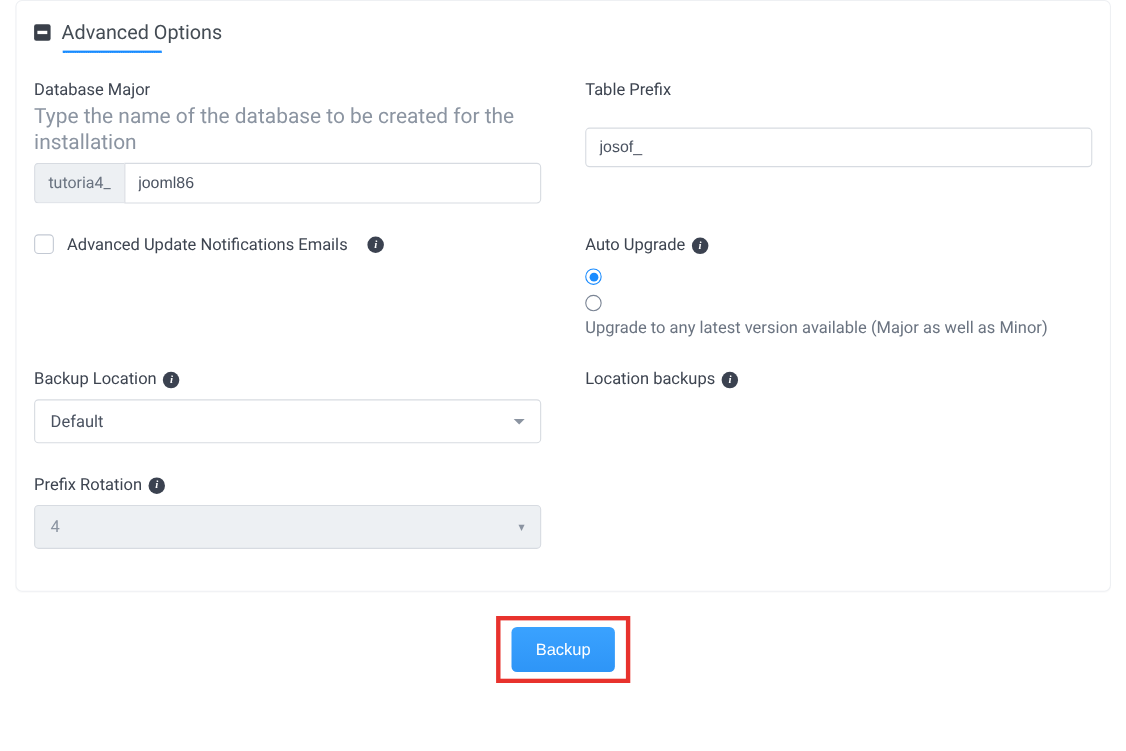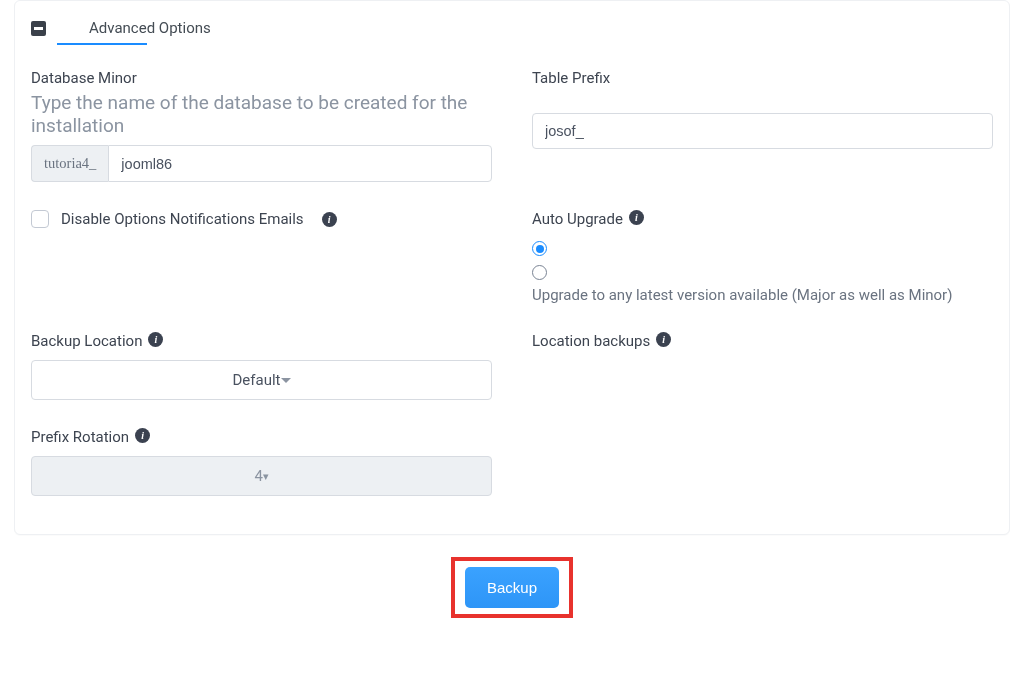--- a/index.html
+++ b/index.html
@@ -14,24 +14,23 @@
       background: #fff;
       border: 1px solid #eef0f3;
       border-radius: 6px;
       margin: 0 14px;
       padding: 18px 16px 28px 16px;
       box-shadow: 0 1px 1px rgba(0,0,0,0.02);
     }
     .section-header {
       display: flex;
       align-items: center;
-      font-size: 15px;
+      font-size: 18px;
       color: #444c54;
       margin-bottom: 2px;
-      gap: 33px;
     }
     .collapse-icon {
       width: 15px;
       height: 15px;
       background: #3a404a;
       border-radius: 2px;
       margin-right: 10px;
       display: inline-flex;
       align-items: center;
       justify-content: center;
@@ -72,21 +71,20 @@
       display: flex;
     }
     .input-prefix {
       background: #edf0f3;
       border: 1px solid #d7dbe1;
       border-right: none;
       border-radius: 4px 0 0 4px;
       padding: 9px 12px;
       font-size: 14.5px;
       color: #6a7380;
-      font-family: Liberation Serif, serif;
     }
     .text-input {
       border: 1px solid #d7dbe1;
       border-radius: 4px;
       padding: 9px 12px;
       font-size: 14.5px;
       color: #4a5260;
       width: 100%;
       outline: none;
     }
@@ -118,21 +116,21 @@
       justify-content: center;
       font-size: 10px;
       font-weight: bold;
       font-style: italic;
       font-family: Georgia, serif;
       margin-left: 6px;
       flex-shrink: 0;
     }
     .label-with-info {
       display: flex;
-      align-items: flex-start;
+      align-items: flex-end;
       font-size: 15px;
       color: #3d4450;
       margin-bottom: 10px;
     }
     .radio-group { font-size: 15px; color: #6a7380; }
     .radio-line {
       display: flex;
       align-items: flex-start;
       gap: 8px;
       margin-bottom: 6px;
@@ -157,21 +155,21 @@
       border-radius: 50%;
     }
     .select {
       border: 1px solid #d7dbe1;
       border-radius: 4px;
       padding: 10px 14px;
       font-size: 15px;
       color: #4a5260;
       display: flex;
       align-items: center;
-      justify-content: center;
+      justify-content: space-between;
       background: #fff;
     }
     .select.disabled {
       background: #edf0f3;
       color: #8b94a1;
     }
     .chevron {
       width: 0;
       height: 0;
       border-left: 5px solid transparent;
@@ -204,39 +202,39 @@
   <div class="section-header">
     <span class="collapse-icon">
         <span class="bar"></span>
       </span>
     <span>Advanced Options</span>
   </div>
   <div class="tab-underline"></div>
 
   <div class="row">
     <div class="col">
-      <div class="field-label">Database Minor</div>
+      <div class="field-label">Database Major</div>
       <div class="field-help">Type the name of the database to be created for the installation</div>
       <div class="input-row">
         <div class="input-prefix">tutoria4_</div>
         <input class="text-input" type="text" value="jooml86" style="">
       </div>
     </div>
     <div class="col">
       <div class="field-label">Table Prefix</div>
       <div style="height:22px"></div>
       <input class="text-input" type="text" value="josof_" style="">
     </div>
   </div>
 
   <div class="row">
     <div class="col">
       <div class="checkbox-line">
         <span class="chk"></span>
-        <span>Disable Options Notifications Emails</span>
+        <span>Advanced Update Notifications Emails</span>
         <span class="info-icon">i</span>
       </div>
     </div>
     <div class="col">
       <div class="label-with-info">
         <span>Auto Upgrade</span>
         <span class="info-icon">i</span>
       </div>
       <div class="radio-group">
         <div class="radio-line">

